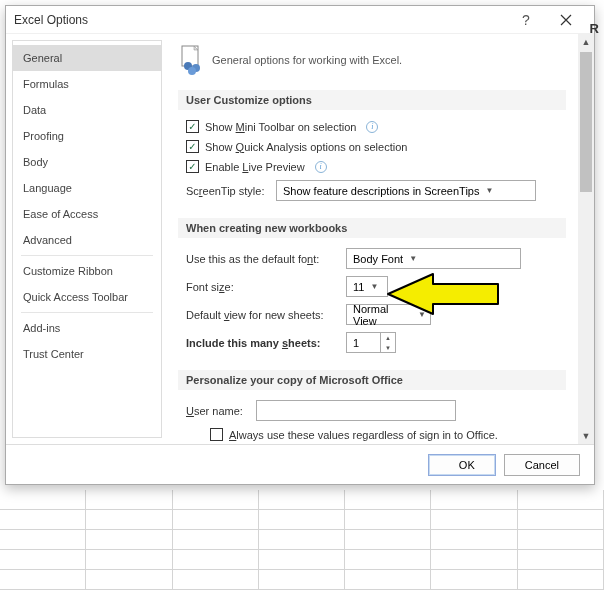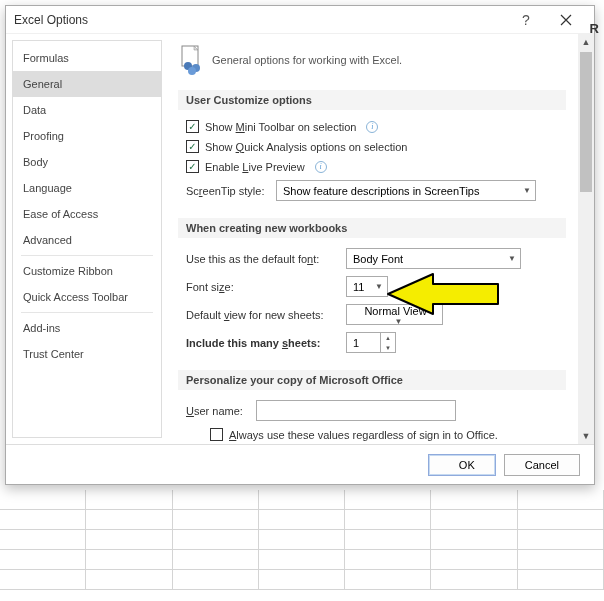--- a/index.html
+++ b/index.html
@@ -34,21 +34,21 @@
     
     .section-header { background: #f4f4f4; padding: 4px 8px; font-weight: bold; font-size: 11px; color: #444; margin-bottom: 10px; }
     
     .field-row { display: flex; align-items: center; margin-bottom: 7px; padding-left: 8px; }
     .checkbox-row { display: flex; align-items: center; margin-bottom: 7px; padding-left: 8px; gap: 6px; }
     .checkbox { width: 13px; height: 13px; border: 1px solid #333; display: flex; align-items: center; justify-content: center; font-size: 10px; color: #217346; }
     .label { color: #333; }
     .underline { text-decoration: underline; }
     .info-icon { display: inline-flex; width: 12px; height: 12px; border: 1px solid #8ab4d8; border-radius: 50%; align-items: center; justify-content: center; font-size: 8px; color: #5a9bd4; margin-left: 4px; font-style: italic; font-family: serif; }
     
-    .dropdown { border: 1px solid #ababab; background: #fff; height: 21px; display: flex; align-items: center; padding: 0 4px 0 6px; font-size: 11px; justify-content: space-between; }
+    .dropdown { border: 1px solid #ababab; background: #fff; height: 21px; display: flex; align-items: center; padding: 0 4px 0 6px; font-size: 11px; justify-content: flex-start; }
     .dropdown-arrow { font-size: 8px; color: #555; margin-left: 6px; }
     .spinner { border: 1px solid #ababab; background: #fff; height: 21px; display: flex; align-items: center; width: 50px; }
     .spinner-val { flex: 1; padding: 0 6px; }
     .spinner-btns { display: flex; flex-direction: column; border-left: 1px solid #ababab; }
     .spinner-btn { height: 10px; width: 14px; font-size: 6px; display: flex; align-items: center; justify-content: center; color: #555; }
     .textinput { border: 1px solid #ababab; background: #fff; height: 21px; width: 200px; padding: 0 4px; }
     
     .button-bar { position: absolute; bottom: 0; left: 0; right: 0; height: 40px; border-top: 1px solid #ddd; display: flex; justify-content: flex-end; align-items: center; padding: 0 14px; gap: 8px; background: #fff; }
     .btn { border: 1px solid #ababab; background: #fdfdfd; padding: 4px 20px; font-size: 11px; cursor: pointer; min-width: 68px; text-align: right; }
     .btn.primary { border: 1px solid #8faadc; box-shadow: 0 0 0 1px #c5d9f1 inset; }
@@ -113,22 +113,22 @@
     <div class="titlebar-btn">?</div>
     <div class="titlebar-btn">
       <svg width="12" height="12" viewBox="0 0 12 12">
           <path d="M1 1 L11 11 M11 1 L1 11" stroke="#333" stroke-width="1.2" fill="none"></path>
         </svg>
     </div>
   </div>
 
   <div class="dialog-body">
     <div class="sidebar">
+      <div class="sidebar-item selected">General</div>
       <div class="sidebar-item">Formulas</div>
-      <div class="sidebar-item selected">General</div>
       <div class="sidebar-item">Data</div>
       <div class="sidebar-item">Proofing</div>
       <div class="sidebar-item">Body</div>
       <div class="sidebar-item">Language</div>
       <div class="sidebar-item">Ease of Access</div>
       <div class="sidebar-item">Advanced</div>
       <div class="sidebar-sep"></div>
       <div class="sidebar-item">Customize Ribbon</div>
       <div class="sidebar-item">Quick Access Toolbar</div>
       <div class="sidebar-sep"></div>
@@ -187,21 +187,21 @@
         </div>
         <div class="field-row">
           <span class="label" style="width:160px;">Font si<span class="underline">z</span>e:</span>
           <div class="dropdown" style="width:42px;">
             <span>11</span>
             <span class="dropdown-arrow">▼</span>
           </div>
         </div>
         <div class="field-row">
           <span class="label" style="width:160px;">Default <span class="underline">v</span>iew for new sheets:</span>
-          <div class="dropdown" style="width:97px;flex-direction:column;">
+          <div class="dropdown" style="width:85px;">
             <span>Normal View</span>
             <span class="dropdown-arrow">▼</span>
           </div>
         </div>
         <div class="field-row">
           <span class="label" style="width:160px;font-weight:bold;">Include this many <span class="underline">s</span>heets:</span>
           <div class="spinner">
             <span class="spinner-val">1</span>
             <div class="spinner-btns">
               <div class="spinner-btn">▲</div>

